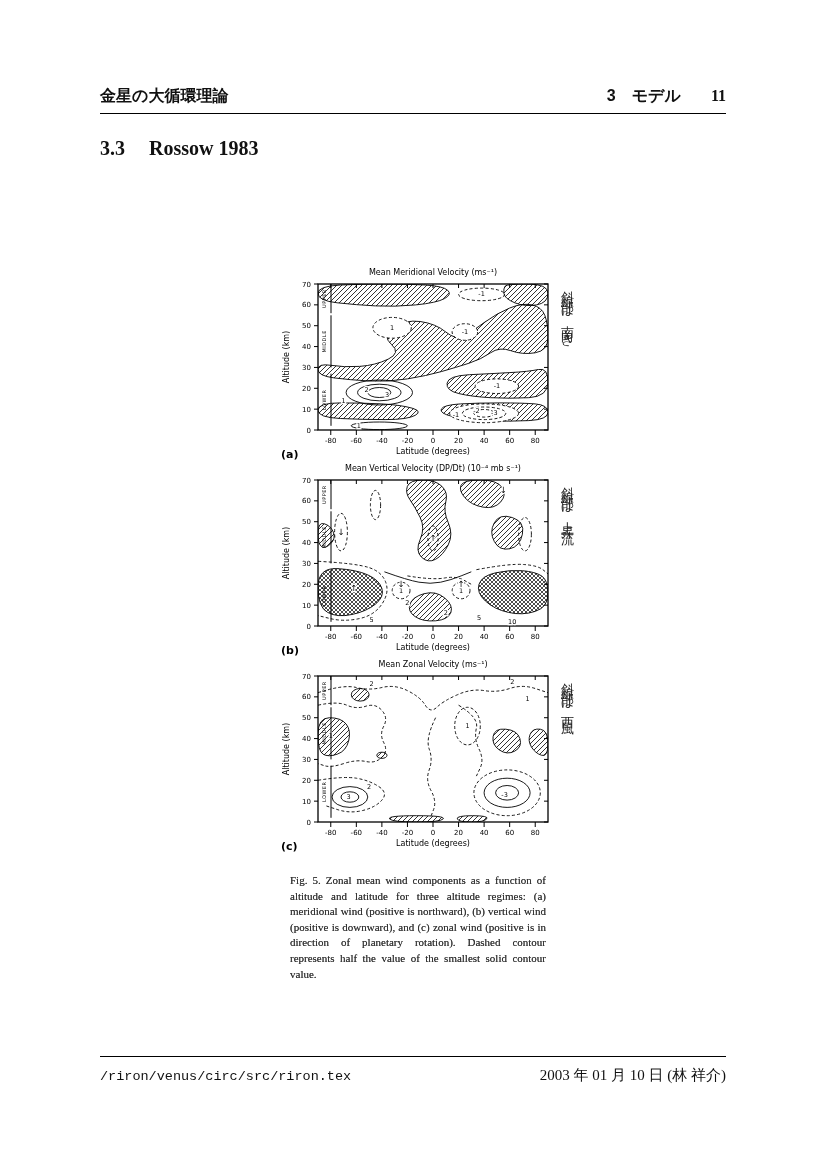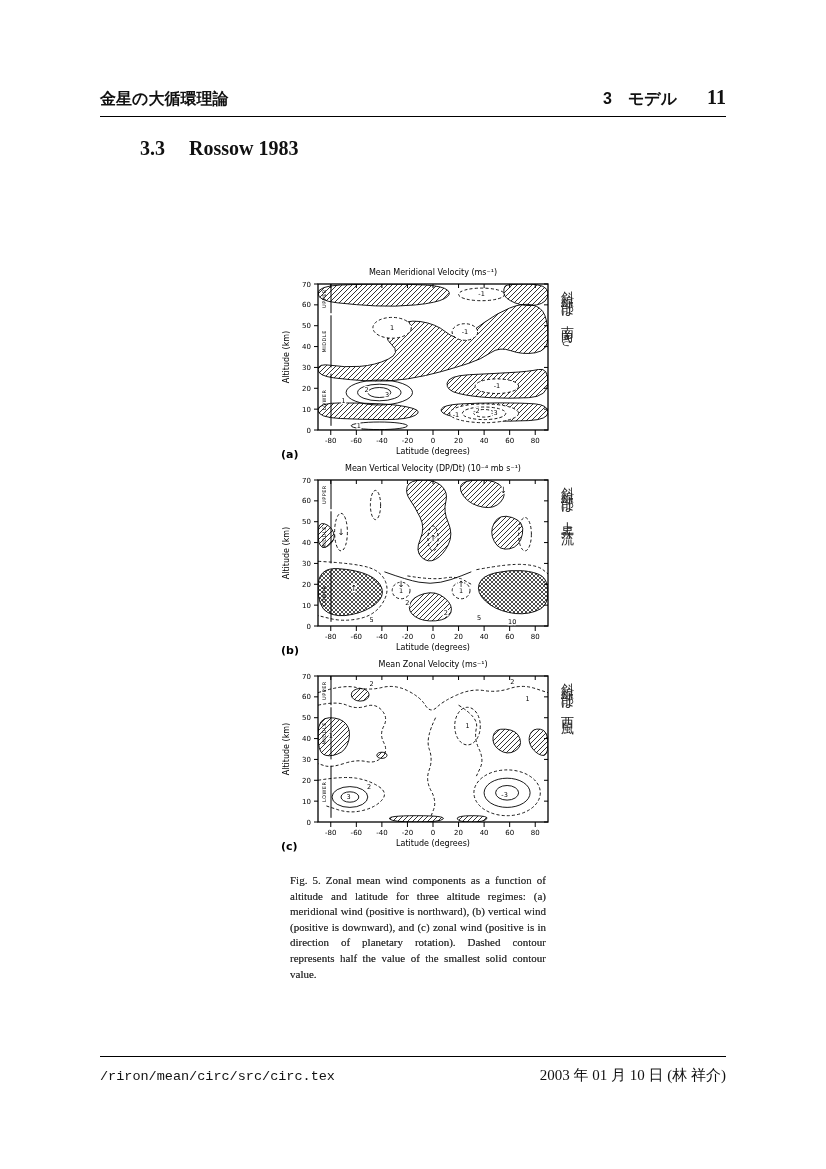--- a/index.html
+++ b/index.html
@@ -5,23 +5,23 @@
   html,body{margin:0;padding:0;background:#e8e8e8;}
   .page{position:relative;width:826px;height:1169px;background:#ffffff;margin:0 auto;
         font-family:"Liberation Serif","DejaVu Serif",serif;color:#111;overflow:hidden;}
   .header{position:absolute;top:86px;left:100px;width:626px;display:flex;
           justify-content:space-between;align-items:baseline;
           border-bottom:1.5px solid #000;padding-bottom:6px;text-align:center;}
   .header-left{font-family:"Liberation Sans","DejaVu Sans",sans-serif;font-weight:bold;font-size:16px;}
   .header-right{display:flex;align-items:baseline;margin-left:32px;}
   .header-sec{font-family:"Liberation Sans","DejaVu Sans",sans-serif;font-weight:bold;
               font-size:16px;margin-right:30px;}
-  .header-page{font-size:20px;font-weight:bold;}
+  .header-page{font-size:16px;font-weight:bold;}
   .heading{position:absolute;top:137px;left:100px;font-weight:bold;font-size:20px;}
-  .heading .num{margin-right:24px;margin-left:40px;}
+  .heading .num{margin-right:24px;}
   .para{position:absolute;top:190px;left:100px;width:626px;font-size:15.5px;
         line-height:28px;text-align:justify;margin:0;}
   .figure{position:absolute;top:264px;left:278px;width:320px;}
   .panel-row{display:flex;align-items:flex-start;}
   .panel-row svg{display:block;flex:0 0 auto;}
   .vann{writing-mode:vertical-rl;font-size:13px;letter-spacing:5px;margin-top:16px;
         height:178px;font-family:"Liberation Serif","DejaVu Serif",serif;color:#222;}
   .embedded-caption{width:256px;margin:21px 0 0 12px;font-size:11px;line-height:1.42;
         color:#333;text-align:justify;text-shadow:0 0 0.4px #555;}
   .caption{position:absolute;top:930px;left:100px;width:626px;font-size:15.5px;
@@ -375,17 +375,17 @@
             <text x="3" y="194" font-size="11" text-anchor="start" font-weight="bold" font-family="&quot;Liberation Serif&quot;,&quot;DejaVu Serif&quot;,serif">(c)</text>
           </svg>
           <div class="vann">斜線部は西風</div>
         </div>
       </div>
     <div class="embedded-caption">Fig. 5. Zonal mean wind components as a function of altitude and latitude for three altitude regimes: (a) meridional wind (positive is northward), (b) vertical wind (positive is downward), and (c) zonal wind (positive is in direction of planetary rotation). Dashed contour represents half the value of the smallest solid contour value.</div>
   </div>
 
 
   <div class="footer">
-    <span class="footer-path">/riron/mean/circ/src/circ.tex</span>
+    <span class="footer-path">/riron/venus/circ/src/riron.tex</span>
     <span class="footer-date">2003 年 01 月 10 日 (林 祥介)</span>
   </div>
 
 </div>
 
 </body></html>

